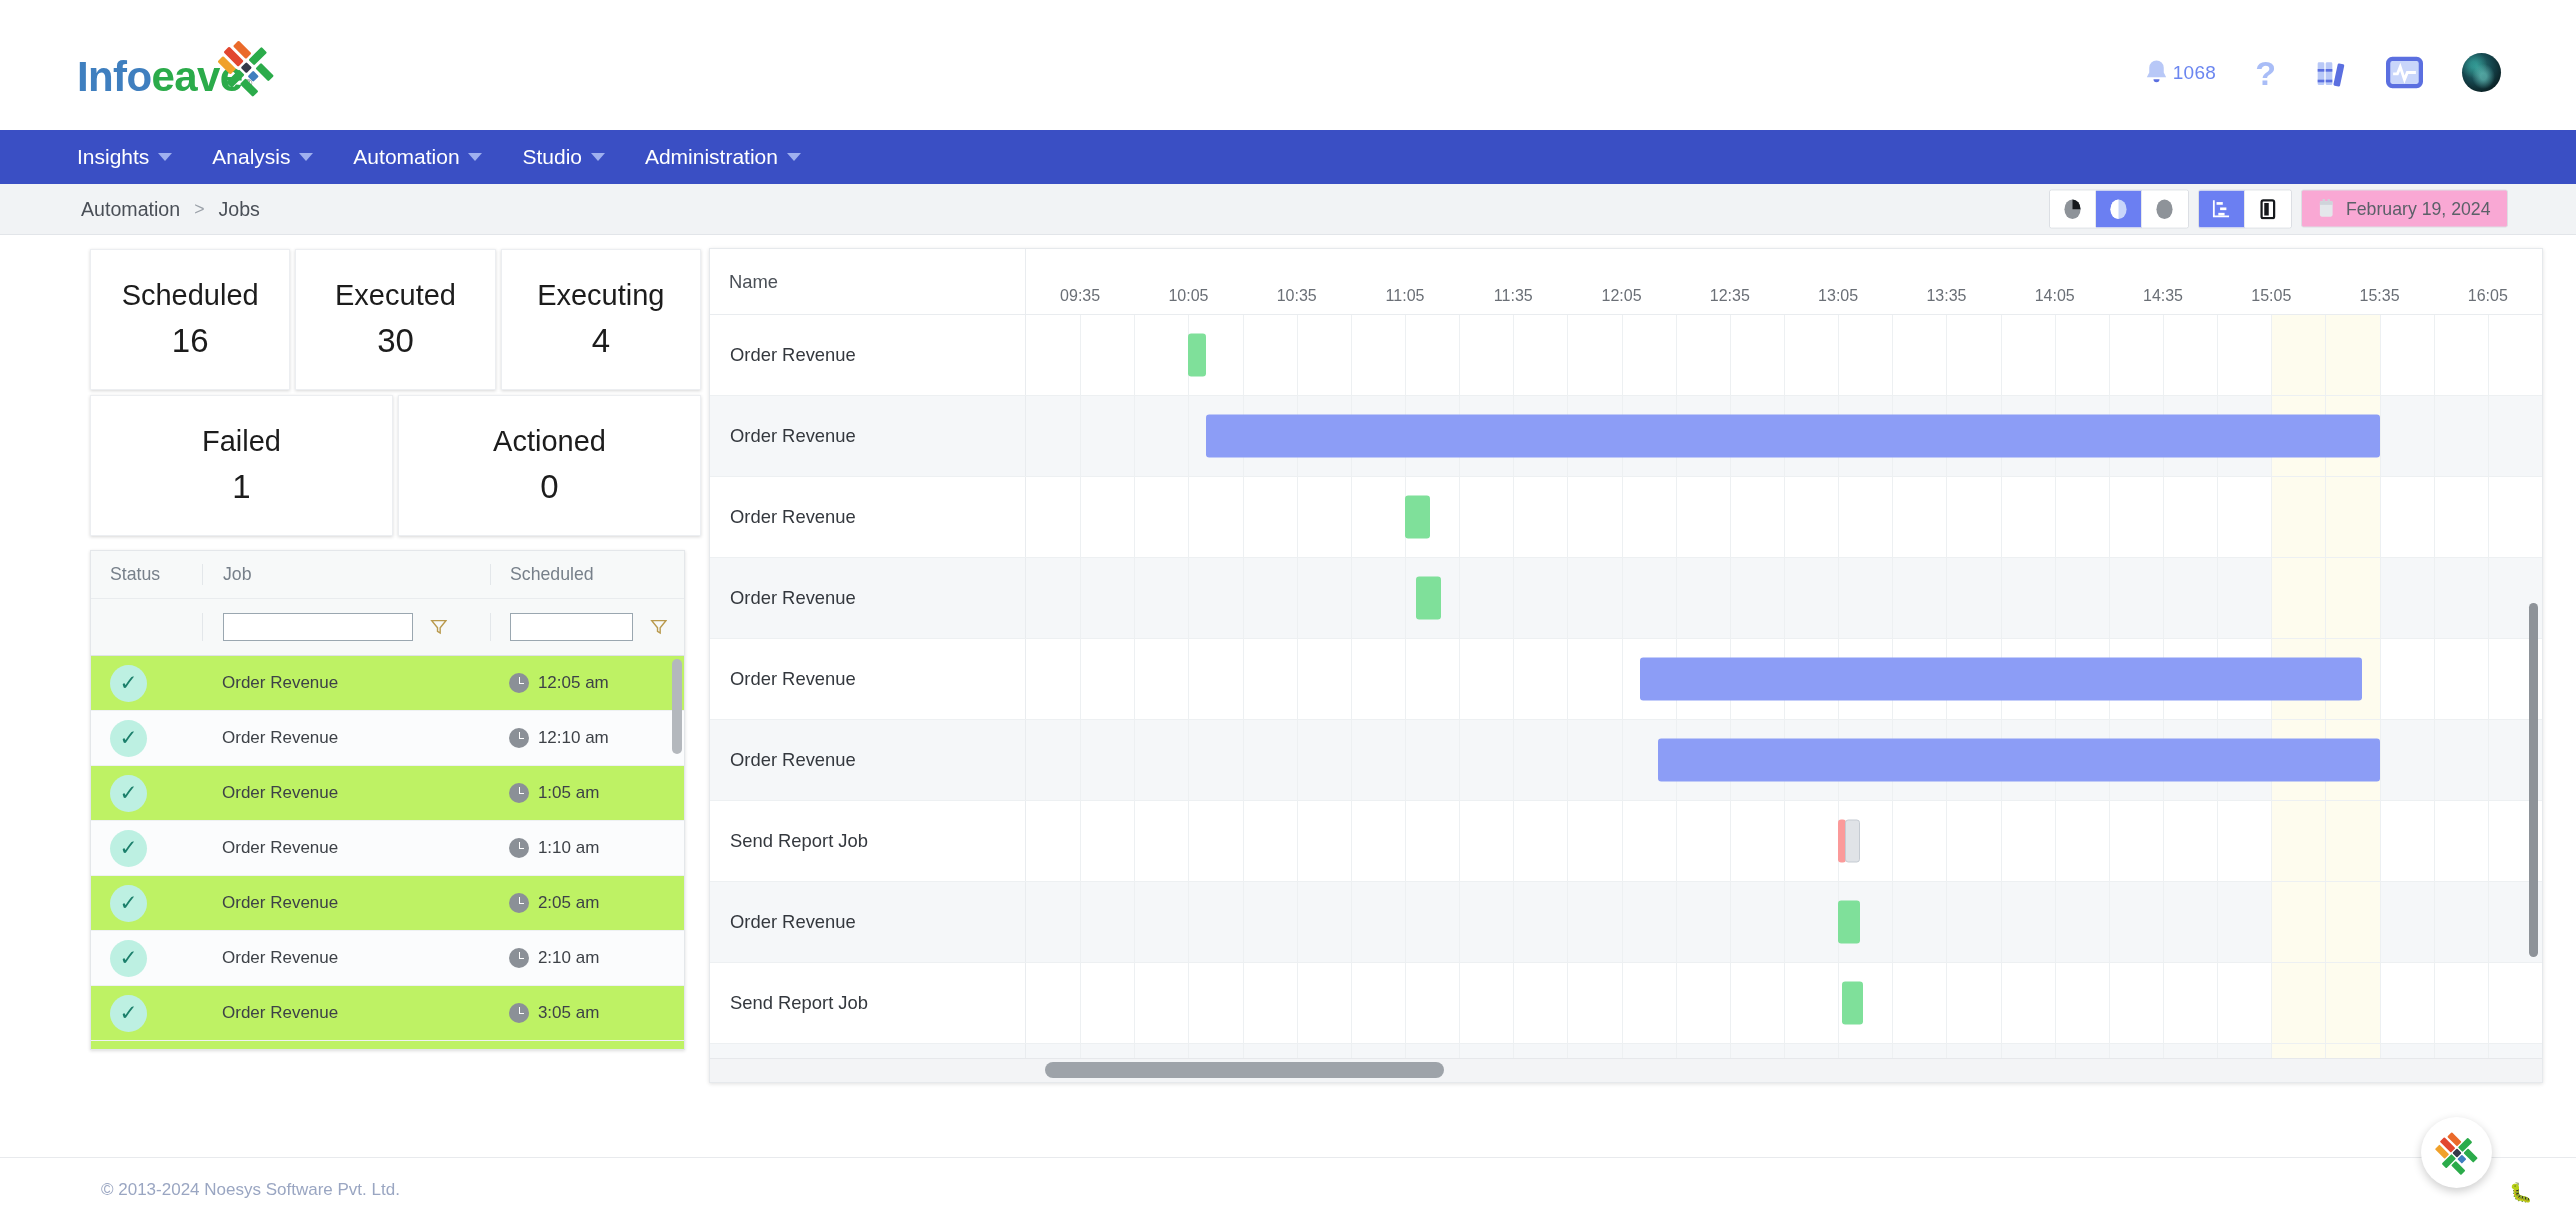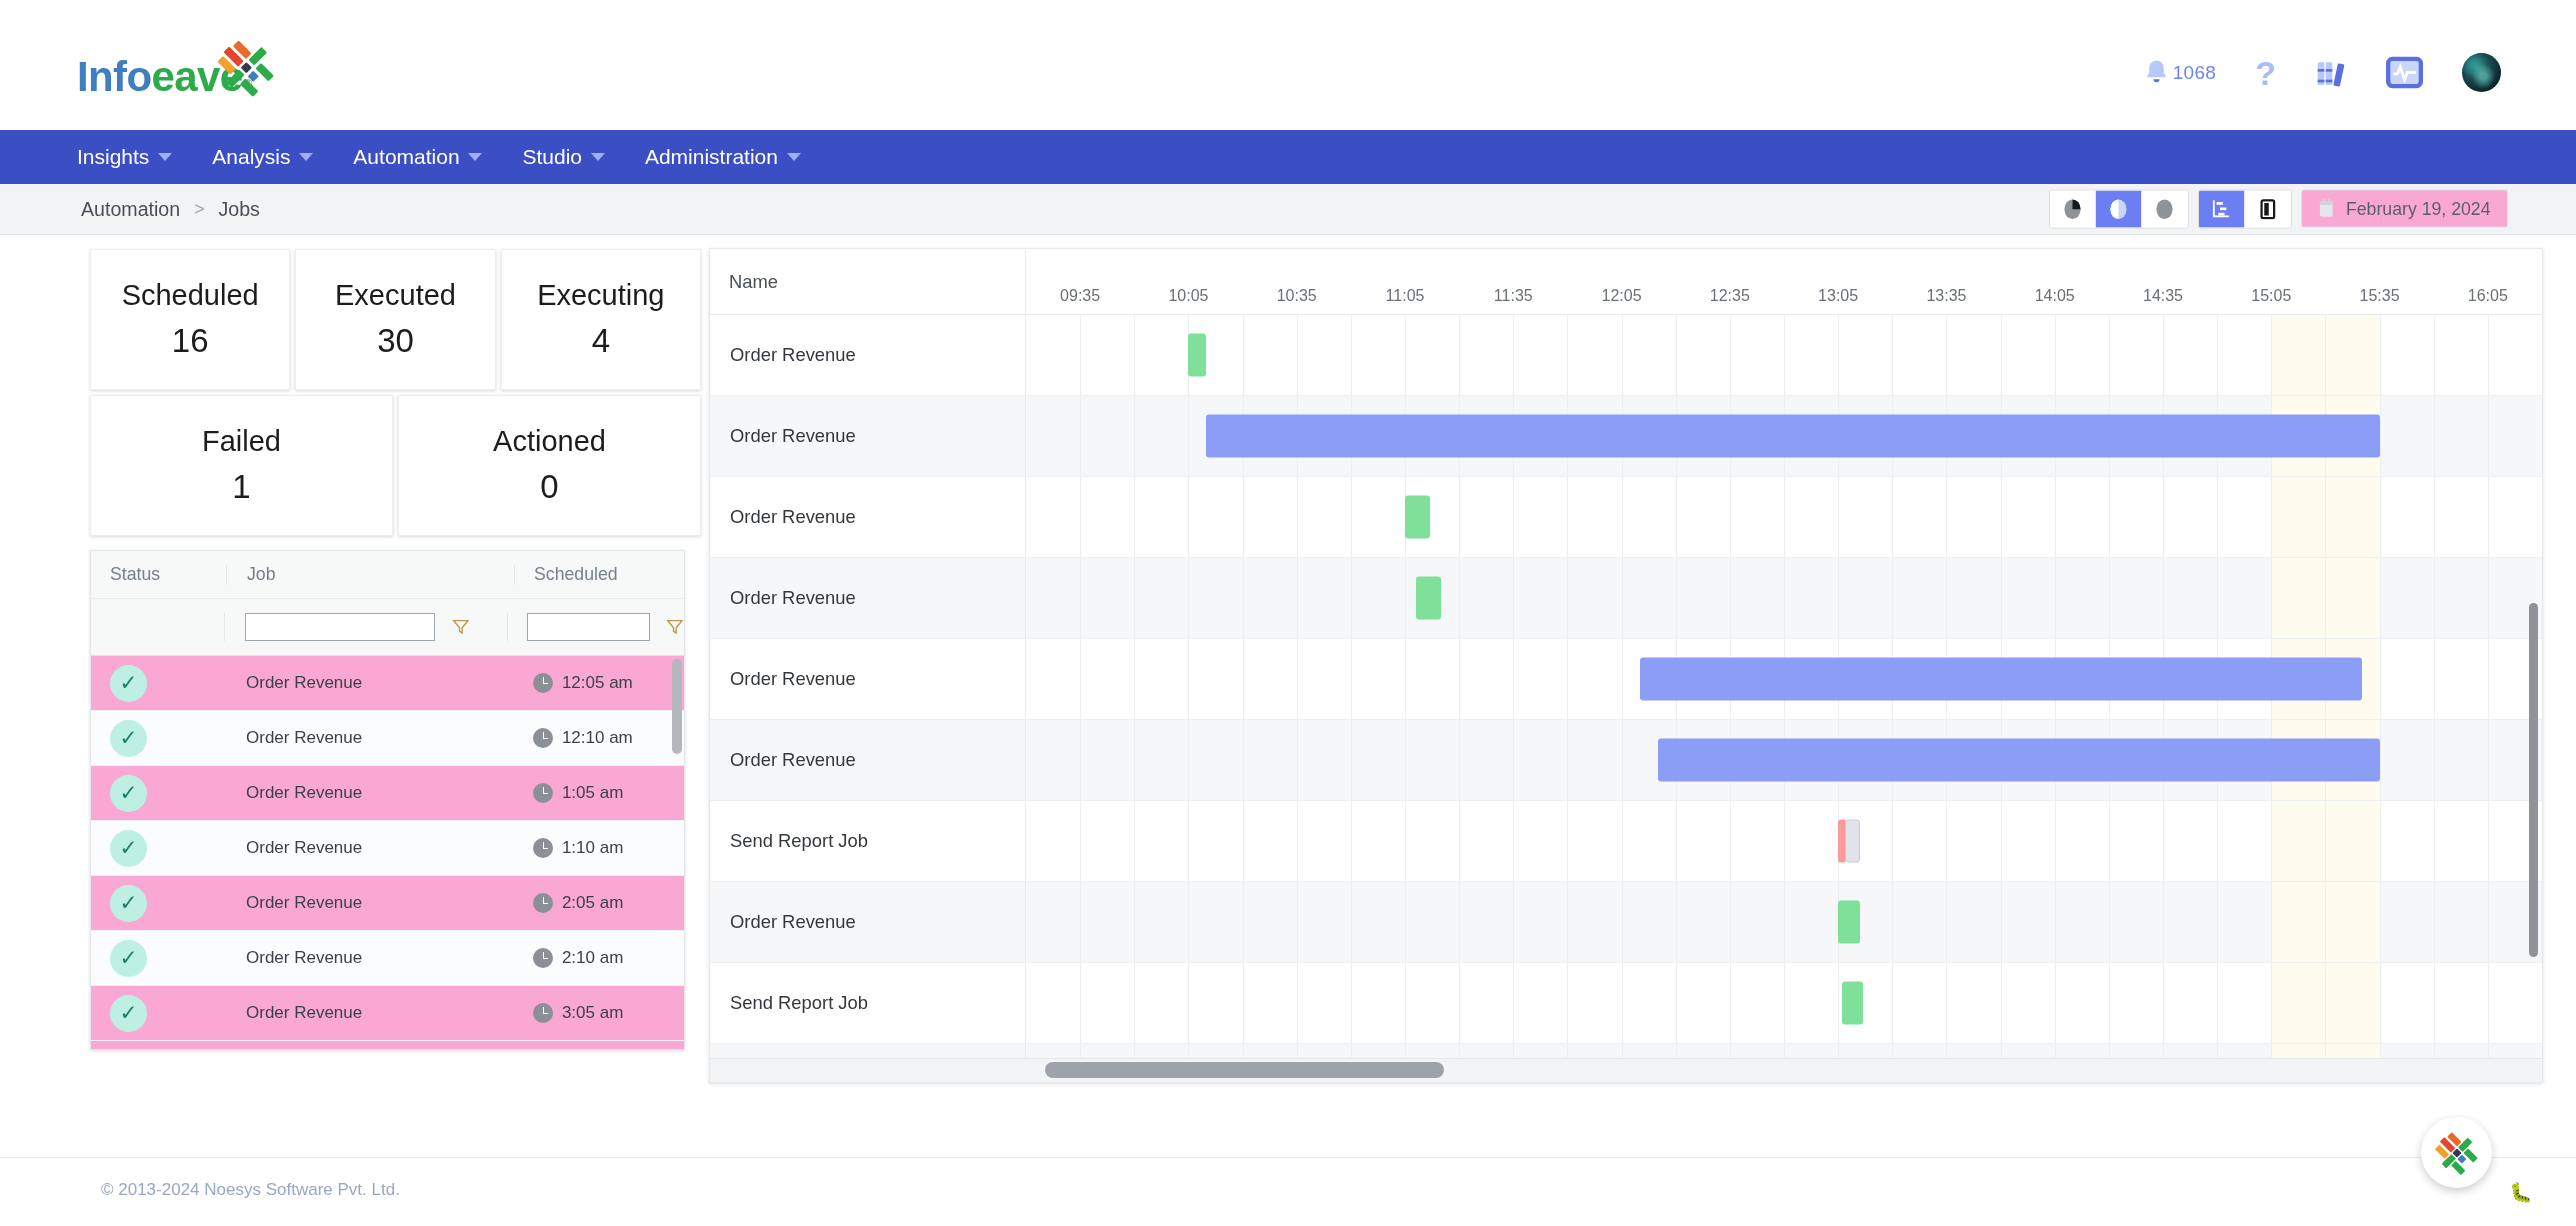--- a/index.html
+++ b/index.html
@@ -60,25 +60,25 @@
   
   .kpis{position:absolute;left:90px;top:15px;width:611px;}
   .kpirow{display:flex;gap:5px;margin-bottom:5px;}
   .kpi{flex:1;background:#fff;border:0.6px solid #eceef1;box-shadow:0 1.3px 3.2px rgba(0,0,0,.16);
      height:141px;display:flex;flex-direction:column;align-items:center;justify-content:center;gap:10px;}
   .kpi-label{font-size:29px;color:#1c1c1c;font-weight:400;}
   .kpi-value{font-size:33px;color:#1c1c1c;font-weight:400;}
 
   
   .jobs{position:absolute;left:90px;top:316px;width:595px;height:500px;
-     background:#f9a8d4;border:0.6px solid #e4e7ea;box-shadow:0 1.3px 3.2px rgba(0,0,0,.14);overflow:hidden;}
+     background:#bef264;border:0.6px solid #e4e7ea;box-shadow:0 1.3px 3.2px rgba(0,0,0,.14);overflow:hidden;}
   .jt-head{display:flex;height:48px;align-items:center;background:#f7f9f9;border-bottom:0.6px solid #e9ecee;}
   .jt-filter{display:flex;height:57px;align-items:center;background:#f7f9f9;border-bottom:0.6px solid #dfe3e6;}
   .c-status{width:111px;padding-left:19px;}
-  .c-job{width:288px;padding-left:20px;border-left:0.6px solid #e3e7ea;margin-left:24px;}
+  .c-job{width:288px;padding-left:20px;border-left:0.6px solid #e3e7ea;}
   .c-sched{flex:1;padding-left:19px;border-left:0.6px solid #e3e7ea;}
   .jt-head .hlabel{font-size:17.7px;color:#77808a;}
   .finput{width:190px;height:28px;border:0.6px solid #9aa7b0;background:#fff;}
   .finput2{width:123px;height:28px;border:0.6px solid #9aa7b0;background:#fff;}
   .frow{display:flex;align-items:center;gap:16.5px;}
   .jt-body{position:relative;height:392px;overflow:hidden;}
   .jrow{display:flex;align-items:center;height:55px;border-bottom:0.6px solid #eef1f3;}
   .jrow.alt{background:#fbfcfd;}
   .chk{width:37px;height:37px;border-radius:50%;background:#bdf0e2;
      display:flex;align-items:center;justify-content:center;color:#1b7f6b;font-size:21.5px;}

